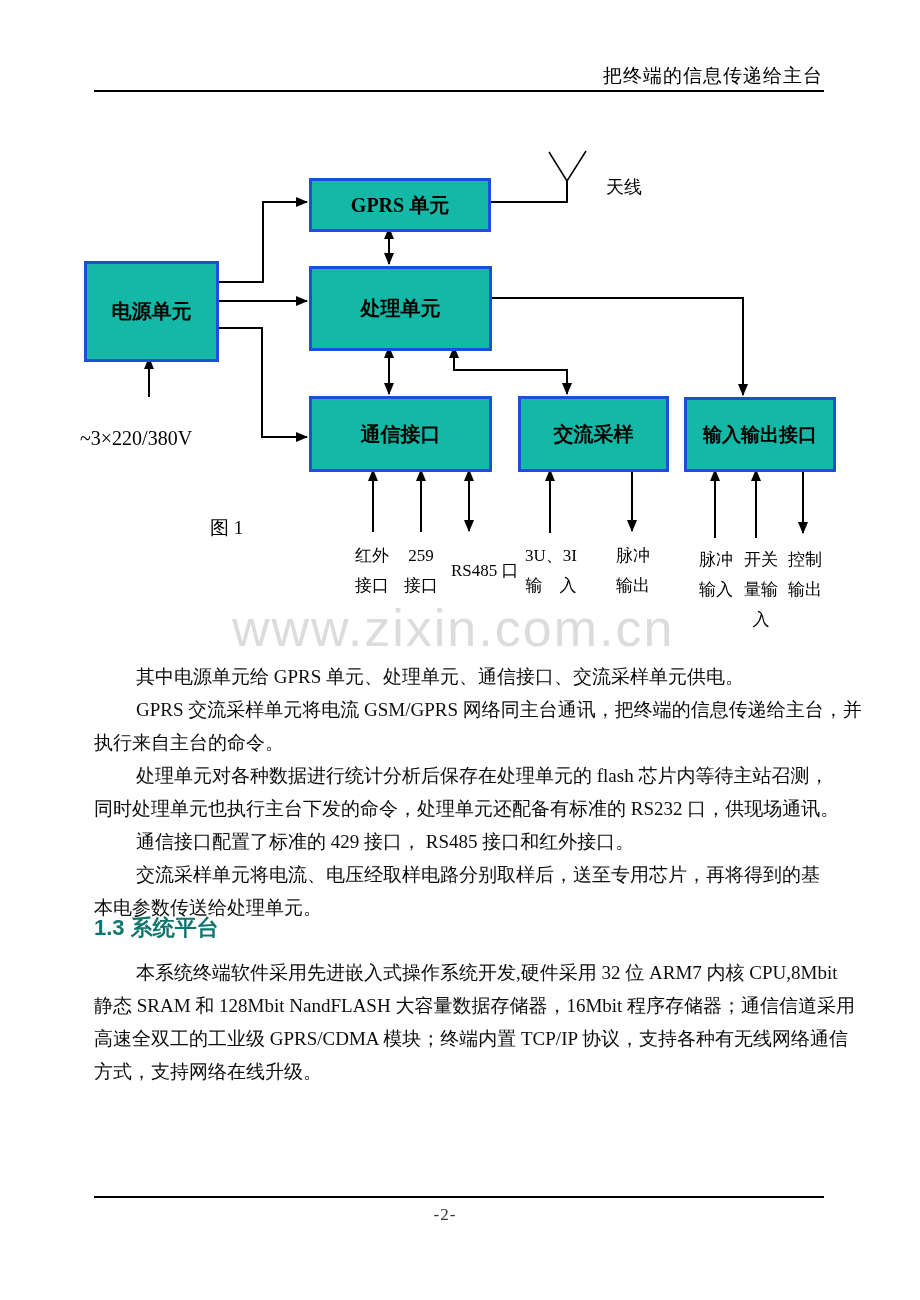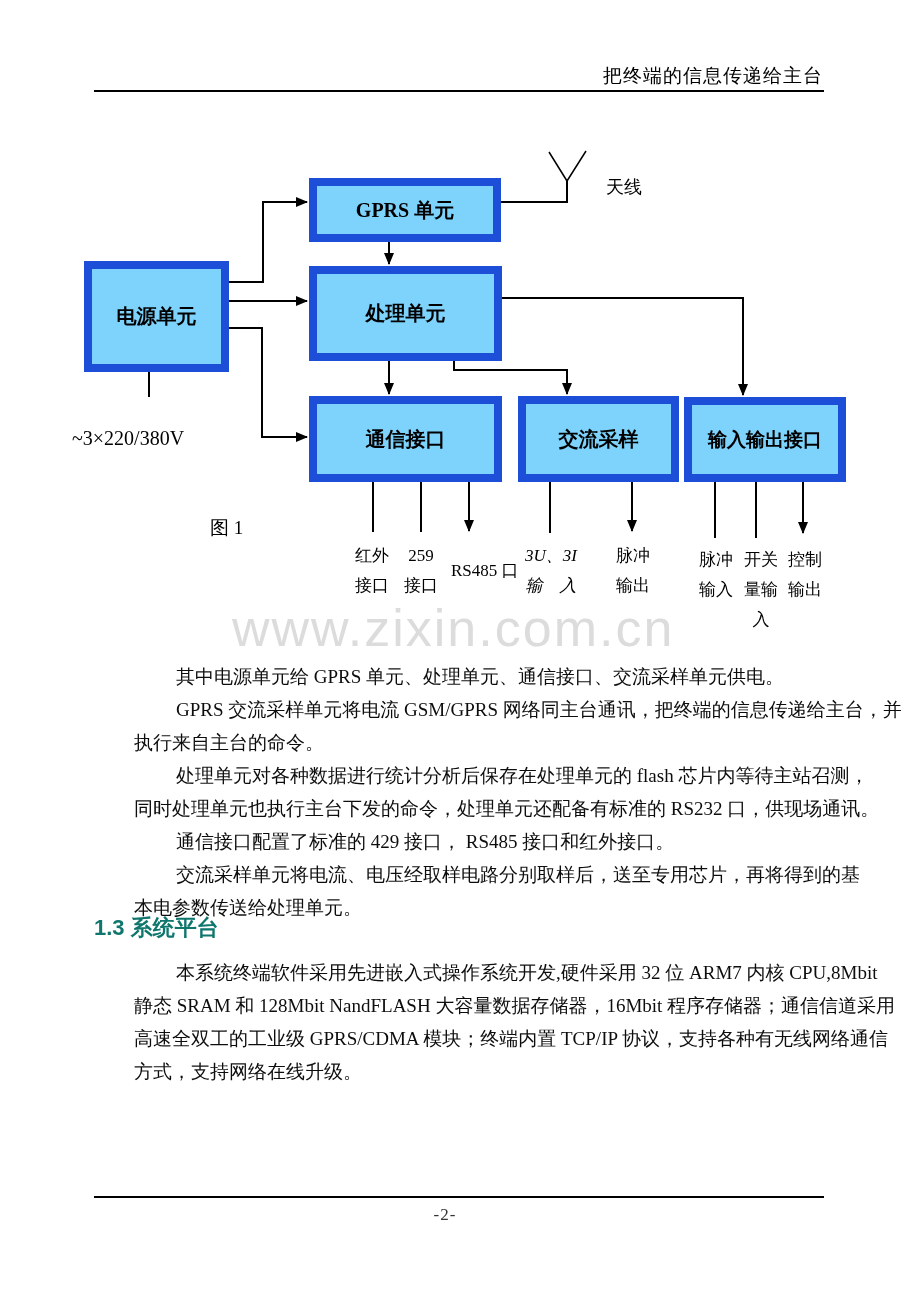--- a/index.html
+++ b/index.html
@@ -19,35 +19,35 @@
     font-size:17px;color:#333;letter-spacing:1px;
   }
   
   .watermark{
     position:absolute;left:232px;top:598px;font-size:52px;color:#dcdcdc;
     font-family:"Liberation Sans","DejaVu Sans",sans-serif;letter-spacing:2px;
     white-space:nowrap;z-index:0;
   }
   
   .box{
-    position:absolute;border:8px solid #1d4ed8;background:#7dd3fc;
+    position:absolute;border:3px solid #1d4ed8;background:#14b8a6;
     display:flex;align-items:center;justify-content:center;
     font-weight:bold;font-size:20px;color:#000;white-space:nowrap;z-index:2;
   }
   .dlabel{
     position:absolute;font-size:17px;line-height:30px;color:#000;
     text-align:center;white-space:pre-line;z-index:2;
   }
   .dlabel-left{text-align:left;}
   svg.connectors{position:absolute;left:0;top:0;z-index:1;}
   .figure-label{position:absolute;left:210px;top:515px;font-size:19px;color:#000000;z-index:2;}
   
   .line{
     position:absolute;left:94px;width:734px;font-size:19px;line-height:33px;
-    white-space:nowrap;color:#0d0d0d;z-index:2;margin-left:40px;
+    white-space:nowrap;color:#0d0d0d;z-index:2;
   }
   .indent{padding-left:42px;}
   .section-heading{
     position:absolute;left:94px;top:913px;font-size:22px;font-weight:bold;
     font-family:"Liberation Sans","DejaVu Sans",sans-serif;color:#0f766e;z-index:2;
   }
 </style>
 </head>
 <body>
 
@@ -119,29 +119,29 @@
 </svg>
 
 <div class="box" style="left:84px;top:261px;width:129px;height:95px;">电源单元</div>
 <div class="box" style="left:309px;top:178px;width:176px;height:48px;">GPRS 单元</div>
 <div class="box" style="left:309px;top:266px;width:177px;height:79px;">处理单元</div>
 <div class="box" style="left:309px;top:396px;width:177px;height:70px;">通信接口</div>
 <div class="box" style="left:518px;top:396px;width:145px;height:70px;">交流采样</div>
 <div class="box" style="left:684px;top:397px;width:146px;height:69px;font-size:19px;">输入输出接口</div>
 
 <div class="dlabel dlabel-left" style="left:606px;top:172px;font-size:18px;">天线</div>
-<div class="dlabel dlabel-left" style="left:72px;top:423px;font-size:20px;">~3×220/380V</div>
+<div class="dlabel dlabel-left" style="left:80px;top:423px;font-size:20px;">~3×220/380V</div>
 <div class="figure-label">图 1</div>
 
 <div class="dlabel" style="left:352px;top:541px;width:40px;">红外
 接口</div>
 <div class="dlabel" style="left:401px;top:541px;width:40px;">259
 接口</div>
 <div class="dlabel dlabel-left" style="left:451px;top:556px;">RS485 口</div>
-<div class="dlabel" style="left:518px;top:541px;width:66px;font-style:italic;">3U、3I
+<div class="dlabel" style="left:518px;top:541px;width:66px;">3U、3I
 输　入</div>
 <div class="dlabel" style="left:613px;top:541px;width:40px;">脉冲
 输出</div>
 <div class="dlabel" style="left:697px;top:545px;width:38px;">脉冲
 输入</div>
 <div class="dlabel" style="left:742px;top:545px;width:38px;">开关
 量输
 入</div>
 <div class="dlabel" style="left:786px;top:545px;width:38px;">控制
 输出</div>

